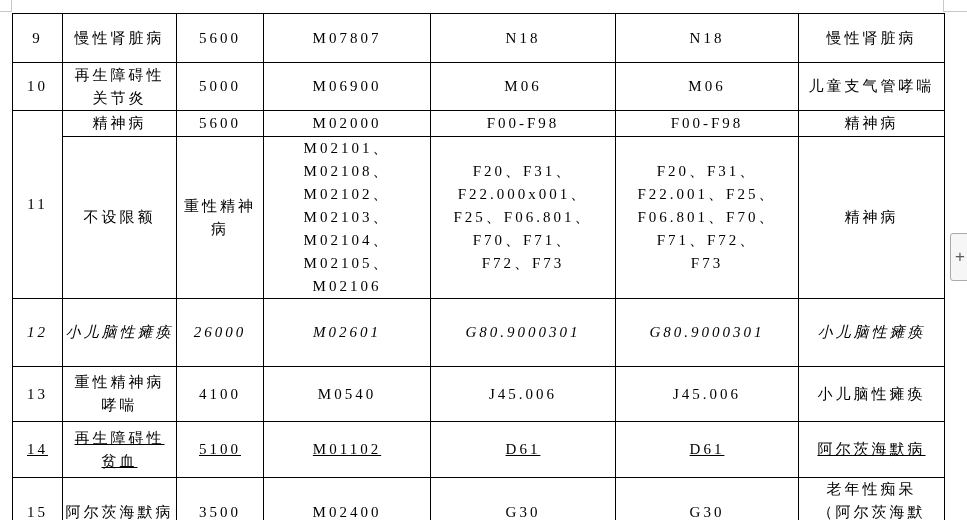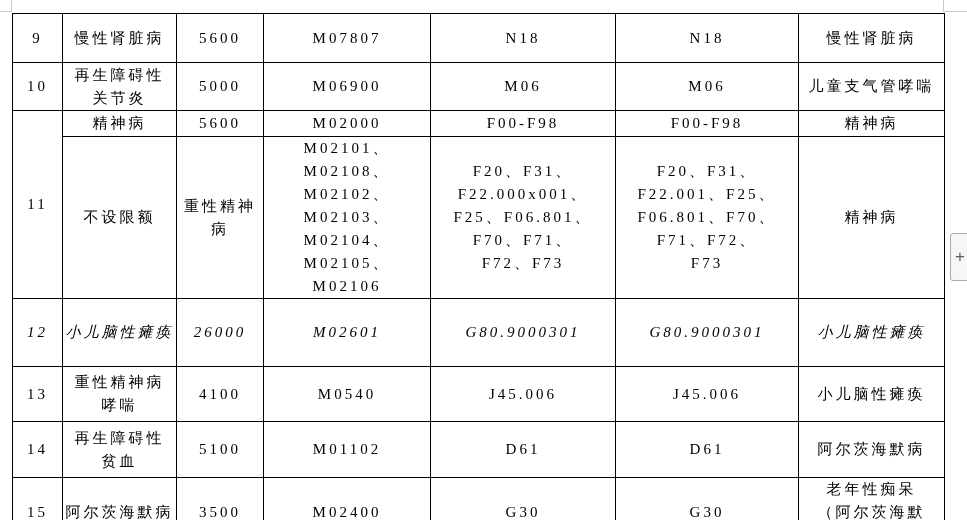--- a/index.html
+++ b/index.html
@@ -43,21 +43,21 @@
     white-space: pre-line;
     padding: 0 2px;
     overflow: hidden;
   }
   tr.r9  { height: 49px; }
   tr.r10 { height: 48px; }
   tr.r11a{ height: 26px; }
   tr.r11b{ height: 96px; }
   tr.r12 { height: 68px; font-style: italic; }
   tr.r13 { height: 55px; padding-left: 44px; }
-  tr.r14 { height: 56px; }
+  tr.r14 { height: 56px; text-decoration: underline; }
   tr.r15 { height: 55px; }
 
   .plus-btn {
     position: absolute;
     left: 950px;
     top: 233px;
     width: 26px;
     height: 48px;
     background: #f6f6f6;
     border: 1px solid #ababab;

